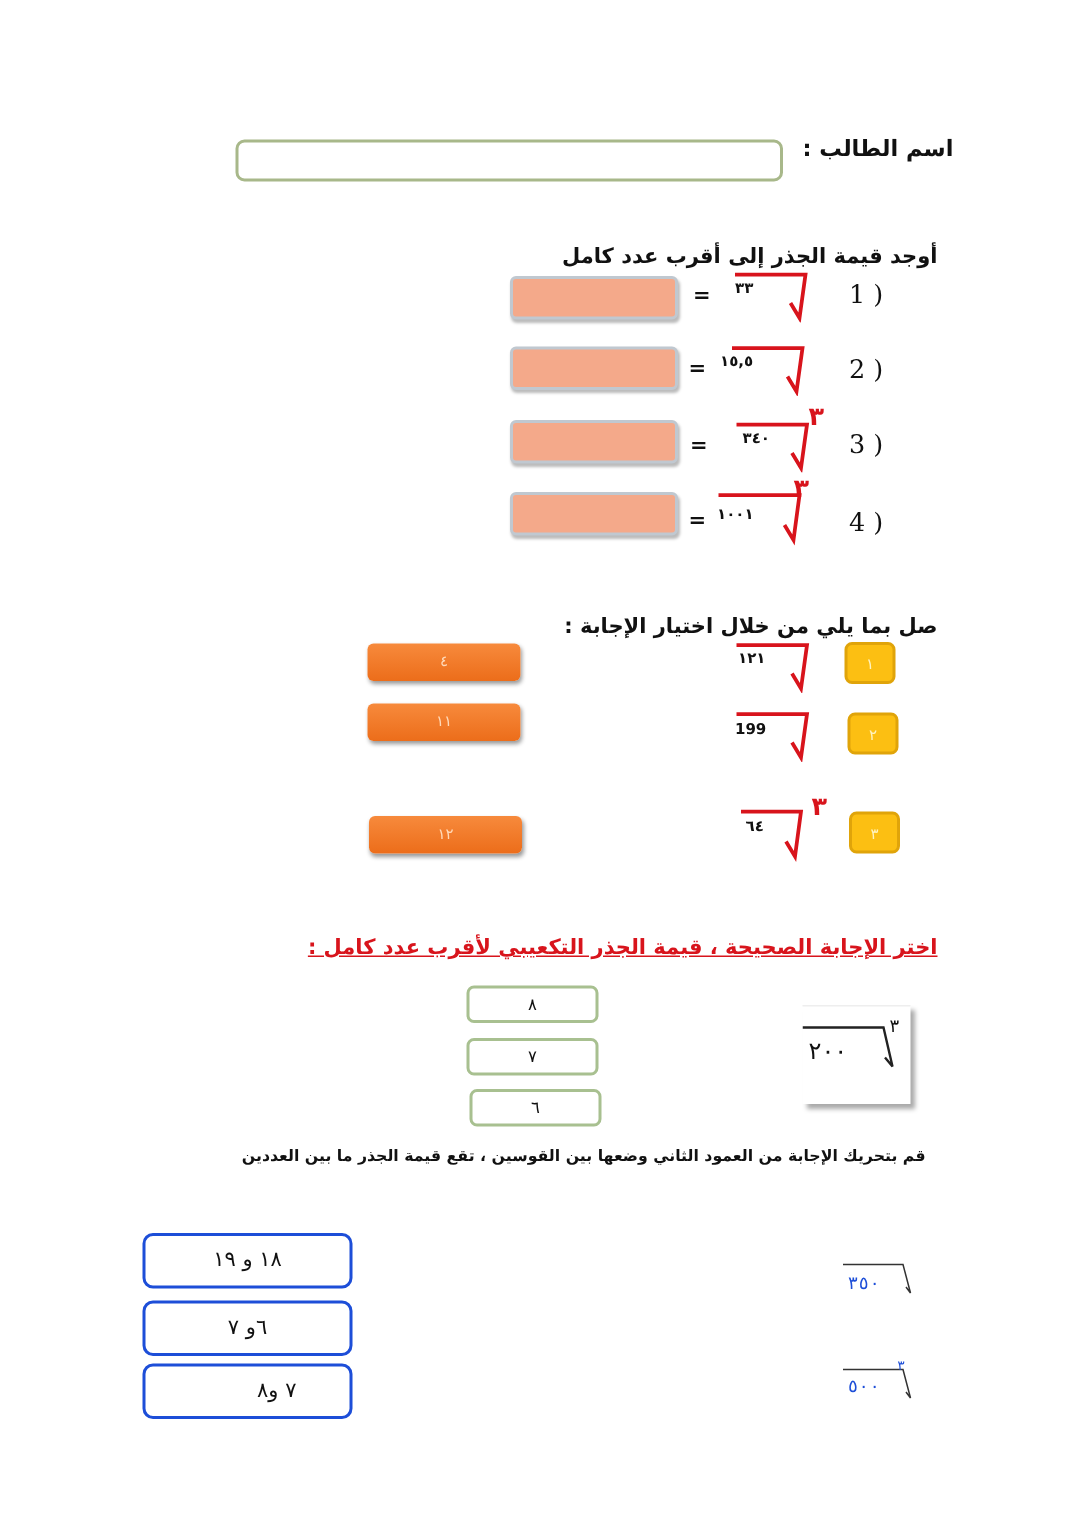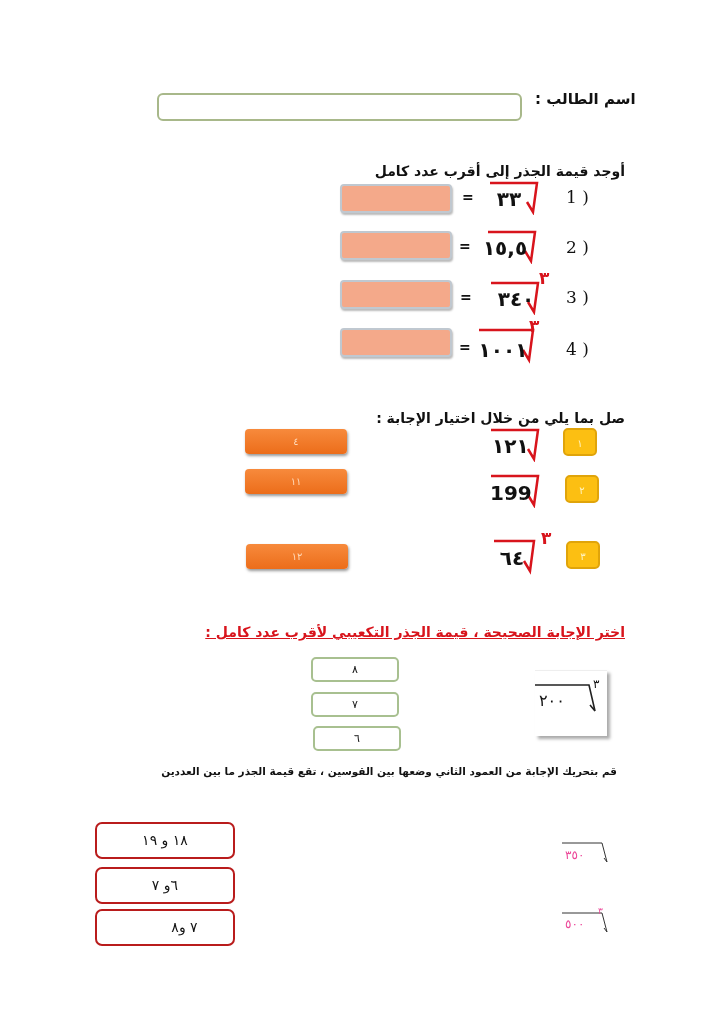--- a/index.html
+++ b/index.html
@@ -5,29 +5,29 @@
   html,body{margin:0;padding:0;background:#fff;}
   body{width:725px;height:1024px;position:relative;overflow:hidden;font-family:"DejaVu Sans",sans-serif;color:#111;}
   .abs{position:absolute;}
   .rtl{direction:rtl;}
   .name-label{left:535px;top:90px;font-size:15px;font-weight:bold;}
   .name-input{left:157px;top:93px;width:365px;height:28px;border:2px solid #a8b88a;border-radius:6px;background:#fff;box-sizing:border-box;}
   .sec-title{font-size:14px;font-weight:bold;white-space:nowrap;}
   .q-num{font-family:"DejaVu Serif",serif;font-size:17px;}
   .eq{font-size:14px;font-weight:bold;}
   .ans-box{width:112px;height:29px;background:#f4a98a;border:2px solid #c0c8d0;border-radius:4px;box-shadow:1px 2px 2px #bbb;box-sizing:border-box;}
-  .rad-num{font-size:20px;font-weight:bold;text-align:center;}
+  .rad-num{font-size:10px;font-weight:bold;text-align:left;}
   .rad-svg{position:absolute;}
   .orange-btn{width:102px;height:25px;background:linear-gradient(#f78a3c,#ec6d1a);border-radius:4px;box-shadow:1px 2px 3px #999;color:#ffd9b8;font-size:10px;text-align:center;line-height:25px;}
   .yellow-btn{width:34px;height:28px;background:#fcbf12;border:2px solid #e0a40a;border-radius:5px;color:#fff3c0;font-size:10px;text-align:center;line-height:28px;box-sizing:border-box;}
   .red-title{color:#d8141c;font-size:14px;font-weight:bold;white-space:nowrap;}
   .green-opt{width:88px;height:25px;border:2px solid #a8c090;border-radius:5px;background:#fff;font-size:11px;text-align:center;line-height:21px;box-sizing:border-box;font-family:"DejaVu Serif",serif;}
   .imgbox{left:535px;top:670px;width:72px;height:65px;background:#fff;box-shadow:3px 3px 3px #aaa;border-top:1px solid #eee;}
-  .yellow-opt{width:140px;height:37px;border:2px solid #b91c1c;border-radius:7px;background:#fff;font-size:14px;text-align:center;line-height:33px;box-sizing:border-box;font-family:"DejaVu Serif",serif;}
-  .small-rad{font-family:Liberation Serif, serif;font-size:12px;color:#ec4899;}
+  .yellow-opt{width:140px;height:37px;border:2px solid #1d4ed8;border-radius:7px;background:#fff;font-size:14px;text-align:center;line-height:33px;box-sizing:border-box;font-family:"DejaVu Serif",serif;}
+  .small-rad{font-family:Liberation Mono, monospace;font-size:12px;color:#1d4ed8;}
 </style>
 </head>
 <body>
 
 <div class="abs rtl name-label">اسم الطالب :</div>
 <input class="abs name-input" value="" style="">
 
 <div class="abs rtl sec-title" style="right:100px;top:163px;">أوجد قيمة الجذر إلى أقرب عدد كامل</div>
 
 <div class="abs q-num" style="left:566px;top:187px;">1 )</div>

